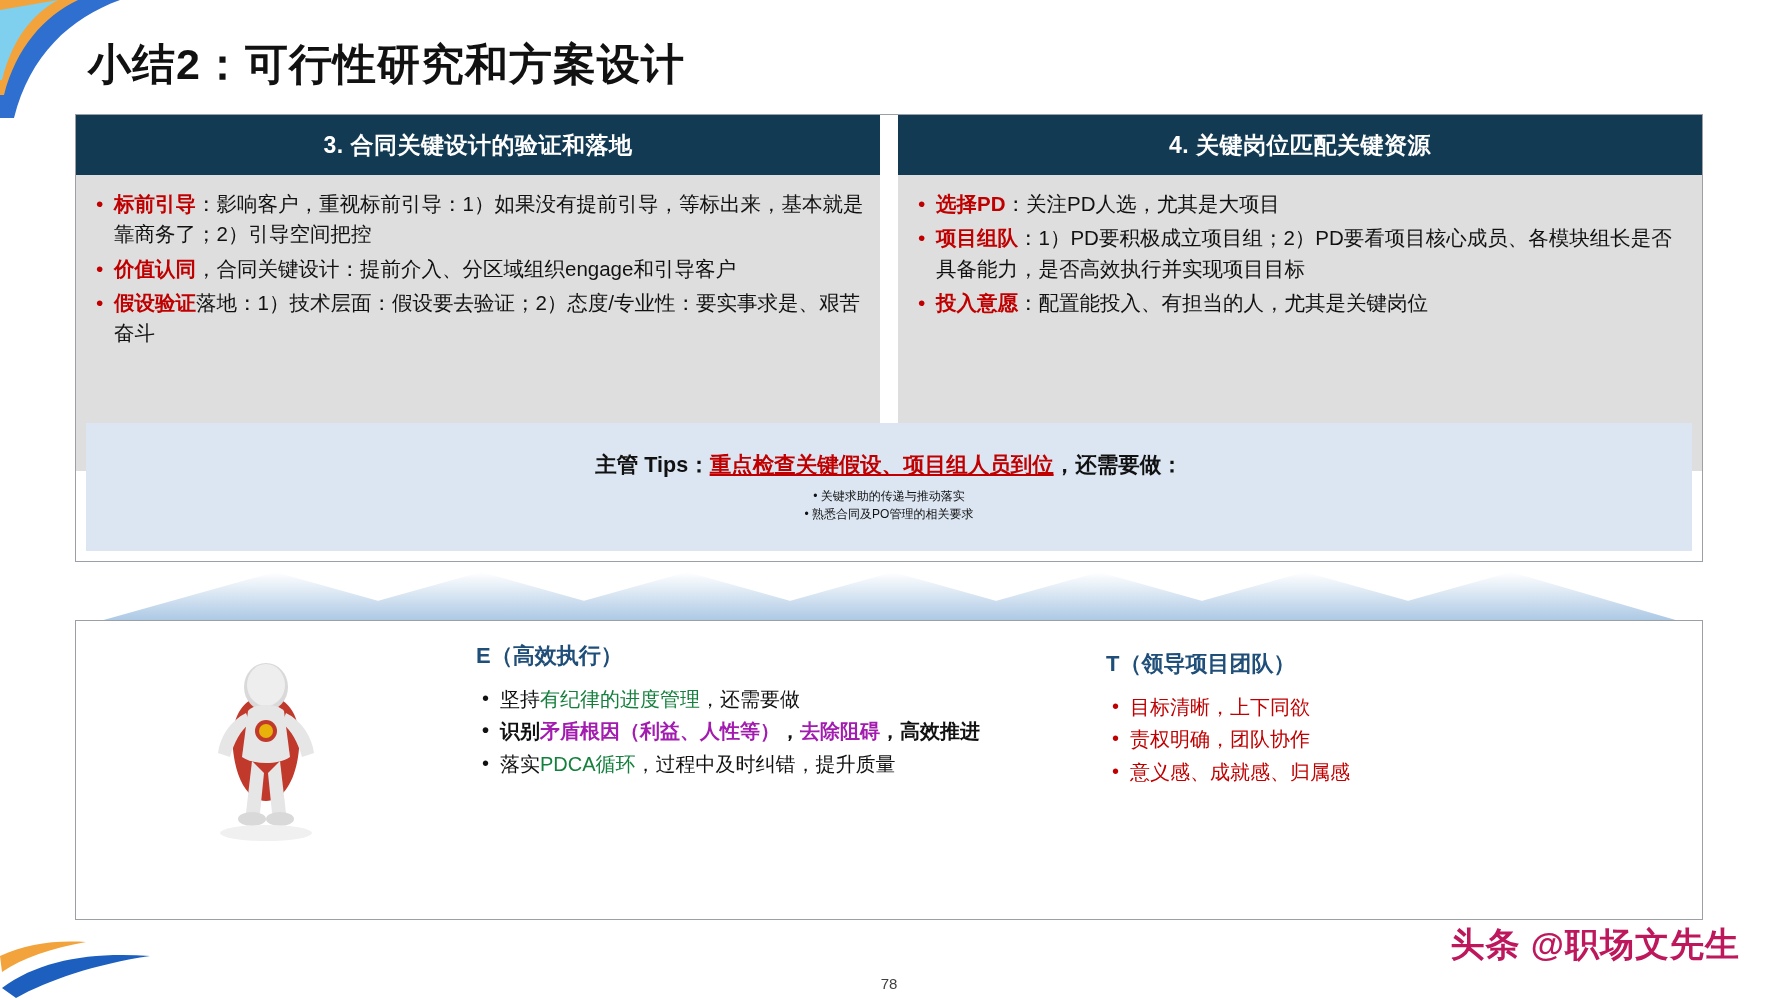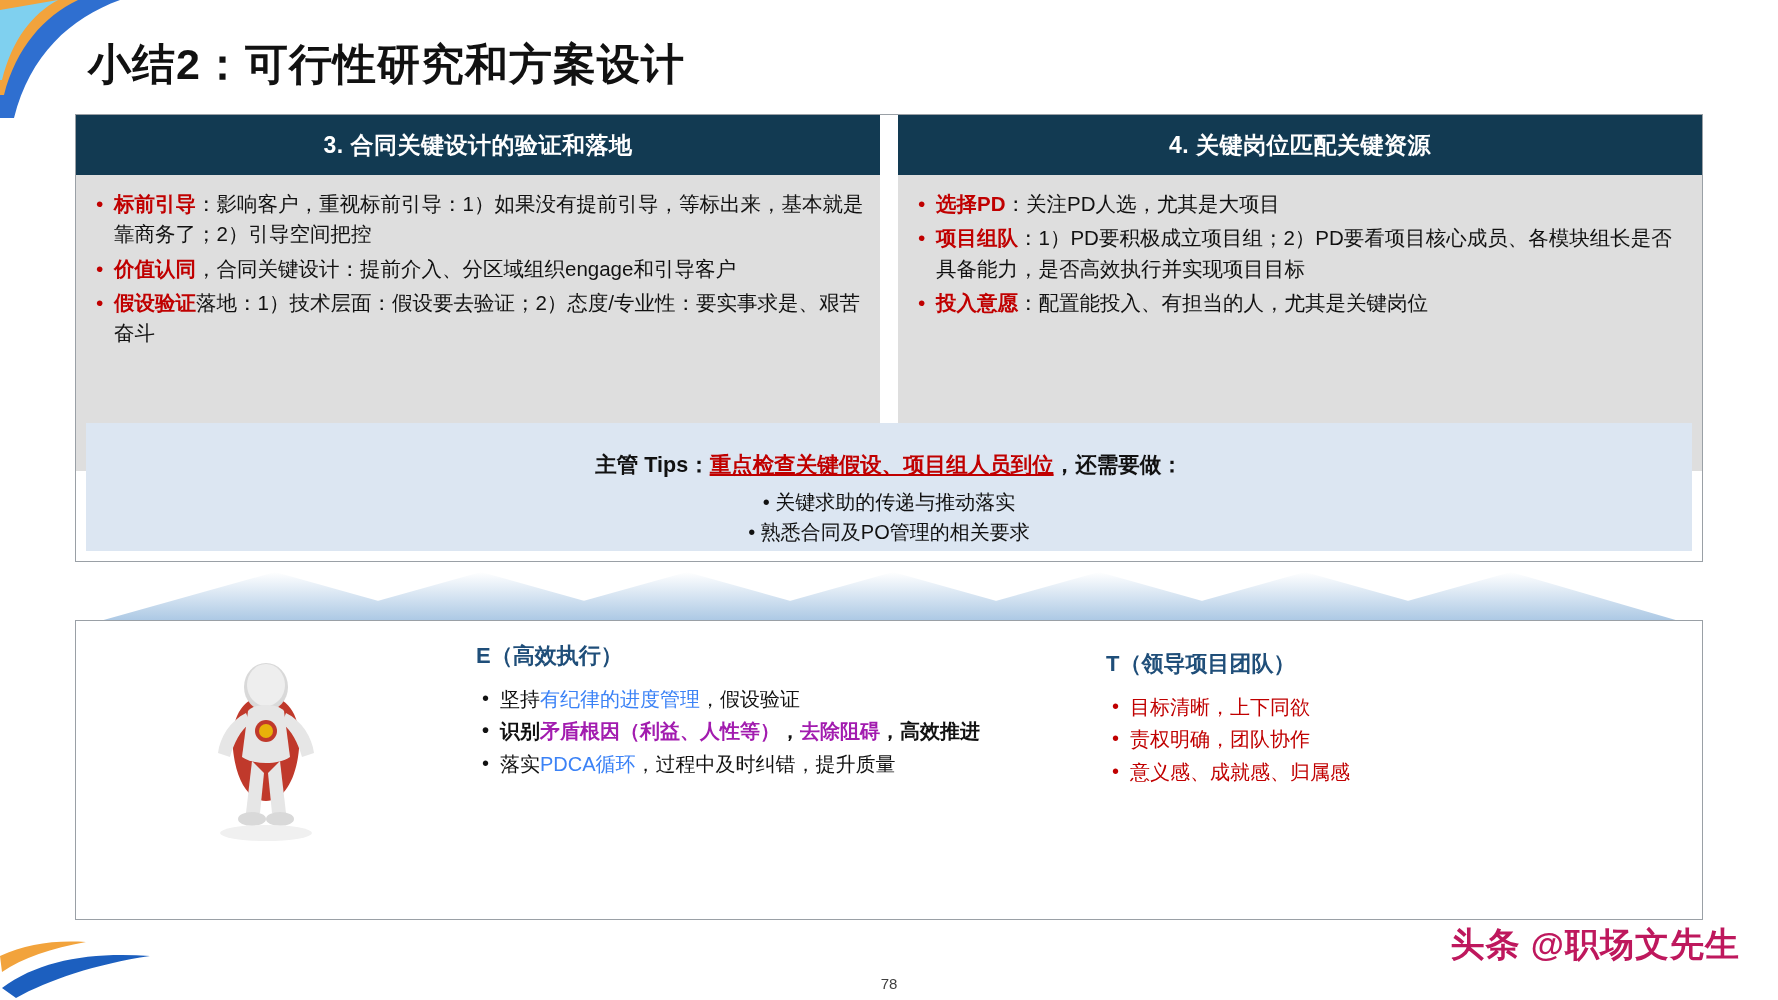--- a/index.html
+++ b/index.html
@@ -128,21 +128,21 @@
     font-weight: bold;
     color: #111111;
   }
   .tips-line .tips-red {
     color: #c00000;
     text-decoration: underline;
   }
   .tips-sub {
     margin-top: 8px;
     text-align: center;
-    font-size: 20px;
+    font-size: 12px;
     line-height: 1.5;
     color: #111111;
   }
   .tips-sub div {
     display: block;
   }
   .tips-sub .tb::before {
     content: "•  ";
     color: #111111;
   }
@@ -209,21 +209,21 @@
     position: absolute;
     left: 6px;
     top: -1px;
     font-size: 20px;
     color: #111111;
   }
   .col-t .col-list li {
     color: #c00000;
   }
   .col-t .col-list li::before { color: #c00000; }
-  .blue-tx { color: #3b82f6; }
+  .blue-tx { color: #15803d; }
   .bold-b { font-weight: bold; }
   .red-tx { color: #a21caf; font-weight: bold; }
 
   
   .page-num {
     position: absolute;
     left: 50%;
     transform: translateX(-50%);
     bottom: 8px;
     font-size: 15px;
@@ -329,21 +329,21 @@
     <path d="M66,100 L60,152 L74,152 L78,112 Z" fill="#e6e6e6"></path>
     <path d="M94,100 L100,152 L86,152 L82,112 Z" fill="#e6e6e6"></path>
     <ellipse cx="66" cy="158" rx="14" ry="7" fill="#d9d9d9"></ellipse>
     <ellipse cx="94" cy="158" rx="14" ry="7" fill="#d9d9d9"></ellipse>
     <ellipse cx="80" cy="172" rx="46" ry="8" fill="#f0f0f0"></ellipse>
   </svg>
 
   <div class="col-e">
     <div class="col-head">E（高效执行）</div>
     <ul class="col-list">
-      <li><span>坚持</span><span class="blue-tx">有纪律的进度管理</span><span>，假设验证</span></li>
+      <li><span>坚持</span><span class="blue-tx">有纪律的进度管理</span><span>，还需要做</span></li>
       <li class="bold-b"><span>识别</span><span class="red-tx">矛盾根因（利益、人性等）</span><span>，</span><span class="red-tx">去除阻碍</span><span>，高效推进</span></li>
       <li><span>落实</span><span class="blue-tx">PDCA循环</span><span>，过程中及时纠错，提升质量</span></li>
     </ul>
   </div>
 
   <div class="col-t">
     <div class="col-head">T（领导项目团队）</div>
     <ul class="col-list">
       <li>目标清晰，上下同欲</li>
       <li>责权明确，团队协作</li>

